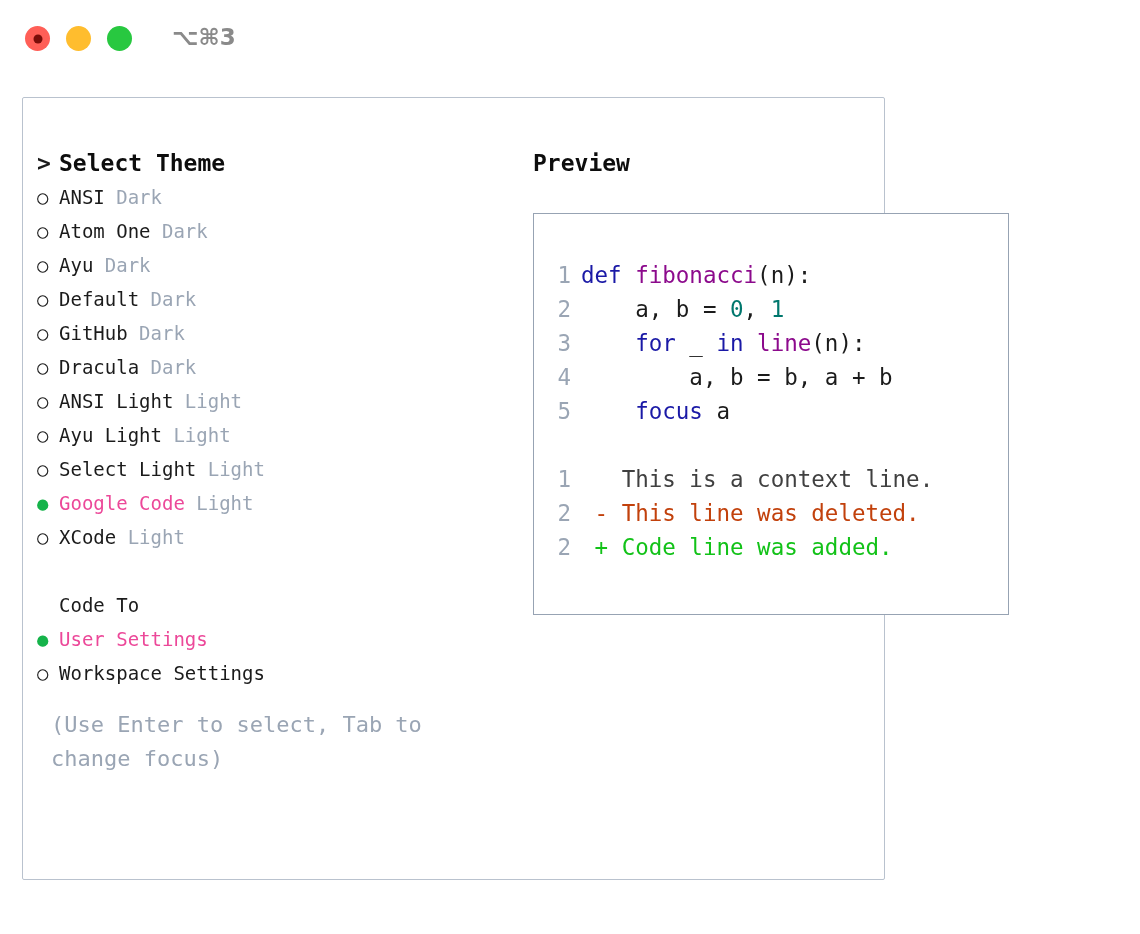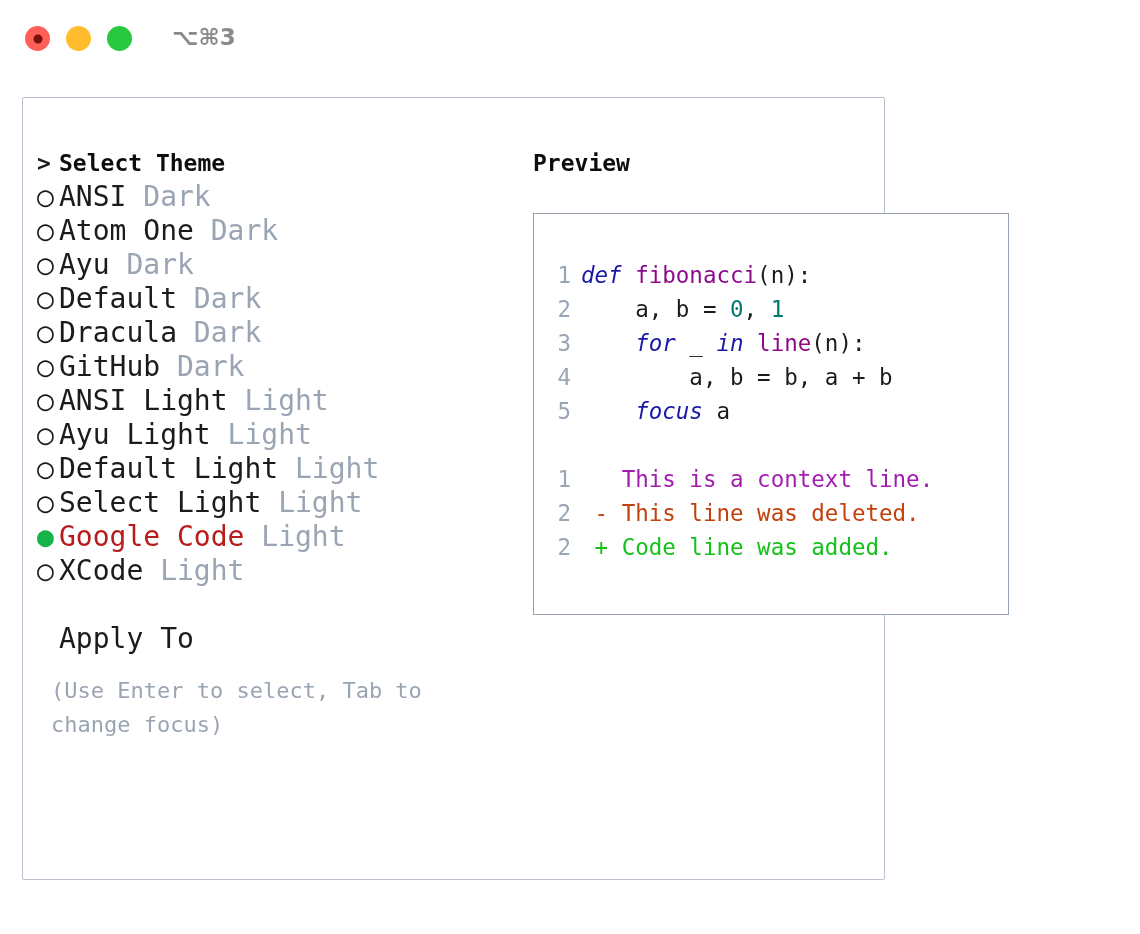--- a/index.html
+++ b/index.html
@@ -76,35 +76,35 @@
   
   #left-col {
     position: absolute;
     left: 14px;
     top: 48px;
     width: 450px;
   }
   .row {
     height: 34px;
     line-height: 34px;
-    font-size: 28px;
+    font-size: 19px;
     white-space: nowrap;
     color: #1b1b1b;
   }
   .marker {
     display: inline-block;
     width: 22px;
     color: #1b1b1b;
   }
   .heading {
     font-weight: bold;
     color: #0d0d0d;
     font-size: 23px;
   }
-  .row.selected .label { color: #b91c1c; }
+  .row.selected .label { color: #ec4899; }
   .row.selected .marker { color: #15b34a; }
   .tag {
     color: #9aa5b4;
   }
   .spacer-sm { height: 34px; }
   #help {
     margin-top: 18px;
     font-size: 22px;
     line-height: 34px;
     color: #9aa5b4;
@@ -143,25 +143,25 @@
     line-height: 34px;
   }
   .cl { white-space: pre; }
   .ln {
     display: inline-block;
     width: 24px;
     text-align: right;
     color: #9aa5b4;
     margin-right: 10px;
   }
-  .kw   { color: #1a19a6; font-style: italic; }
+  .kw   { color: #1a19a6; }
   .fn   { color: #8c0a8c; }
   .num  { color: #00776d; }
   .pl   { color: #1b1b1b; }
-  .ctx  { color: #a21caf; }
+  .ctx  { color: #404040; }
   .del  { color: #c2410c; }
   .add  { color: #12c218; }
   .gap  { height: 34px; }
 </style>
 </head>
 <body>
 
 <div id="window">
 
   <div id="titlebar">
@@ -179,36 +179,39 @@
 
       <div class="row heading">
         <span class="marker">&gt;</span><span>Select Theme</span>
       </div>
 
       <div id="theme-list">
           <div class="row"><span class="marker">○</span><span class="label">ANSI</span><span class="tag"> Dark</span></div>
           <div class="row"><span class="marker">○</span><span class="label">Atom One</span><span class="tag"> Dark</span></div>
           <div class="row"><span class="marker">○</span><span class="label">Ayu</span><span class="tag"> Dark</span></div>
           <div class="row"><span class="marker">○</span><span class="label">Default</span><span class="tag"> Dark</span></div>
+          <div class="row"><span class="marker">○</span><span class="label">GitHub</span><span class="tag"> Dark</span></div>
           <div class="row"><span class="marker">○</span><span class="label">Dracula</span><span class="tag"> Dark</span></div>
-          <div class="row"><span class="marker">○</span><span class="label">GitHub</span><span class="tag"> Dark</span></div>
           <div class="row"><span class="marker">○</span><span class="label">ANSI Light</span><span class="tag"> Light</span></div>
           <div class="row"><span class="marker">○</span><span class="label">Ayu Light</span><span class="tag"> Light</span></div>
-          <div class="row"><span class="marker">○</span><span class="label">Default Light</span><span class="tag"> Light</span></div>
           <div class="row"><span class="marker">○</span><span class="label">Select Light</span><span class="tag"> Light</span></div>
           <div class="row selected"><span class="marker">●</span><span class="label">Google Code</span><span class="tag"> Light</span></div>
           <div class="row"><span class="marker">○</span><span class="label">XCode</span><span class="tag"> Light</span></div>
         </div>
 
       <div class="spacer-sm"></div>
 
       <div class="row">
-        <span class="marker"></span><span>Apply To</span>
+        <span class="marker"></span><span>Code To</span>
       </div>
 
+      <div id="apply-to-list">
+          <div class="row selected"><span class="marker">●</span><span class="label">User Settings</span></div>
+          <div class="row"><span class="marker">○</span><span class="label">Workspace Settings</span></div>
+        </div>
 
       <div id="help">(Use Enter to select, Tab to change focus)</div>
     </div>
 
     <div id="right-col">
       <div id="preview-title">Preview</div>
 
       <div id="preview-box">
         <div id="code">
             <div class="cl"><span class="ln">1</span><span class="kw">def</span><span class="pl"> </span><span class="fn">fibonacci</span><span class="pl">(n):</span></div>

